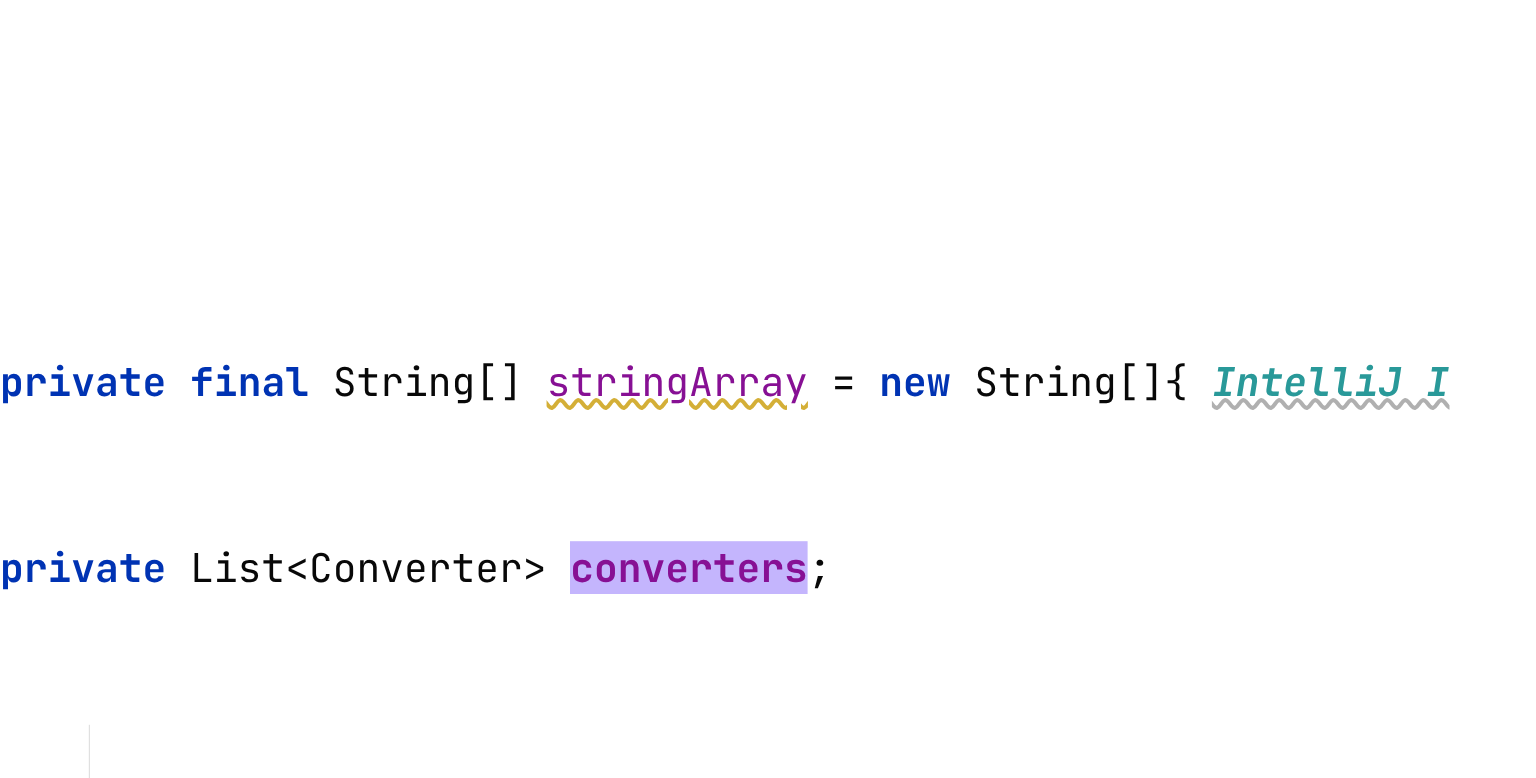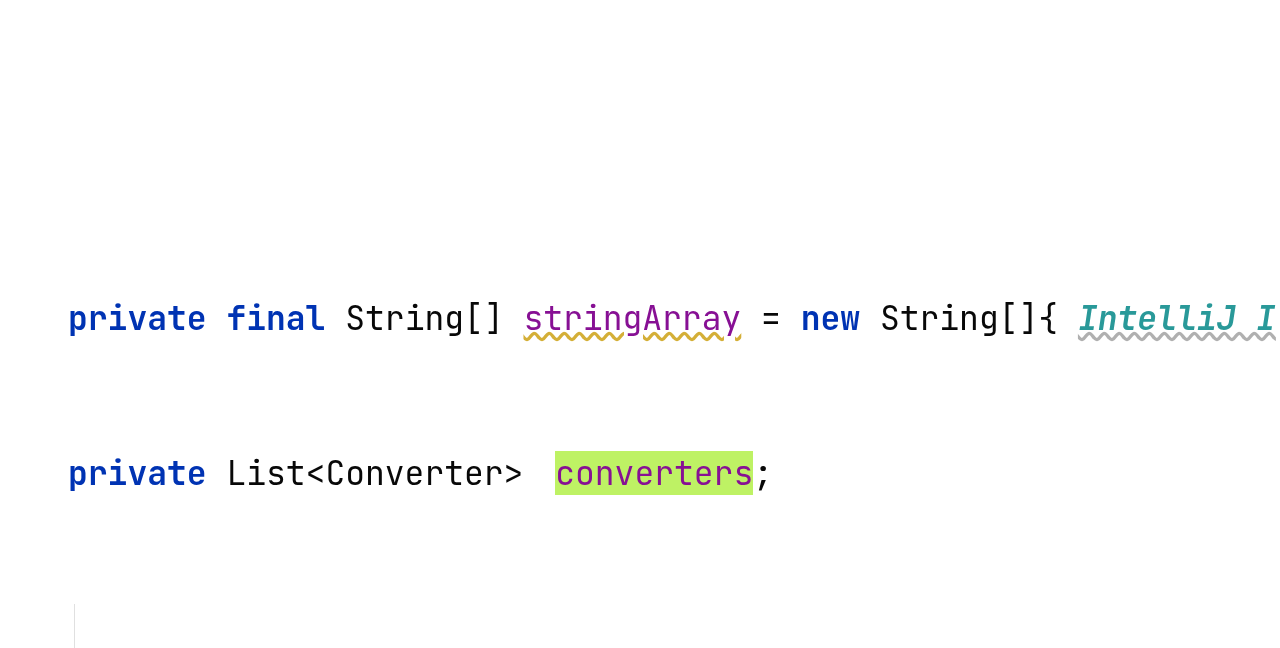--- a/index.html
+++ b/index.html
@@ -15,38 +15,36 @@
       white-space: pre;
       line-height: 1.57;
     }
     .editor {
       width: 1280px;
       height: 648px;
       position: relative;
     }
     .line {
       display: block;
-      padding-left: 68px;
       position: relative;
       min-height: 52px;
     }
     .indent-guide {
       position: absolute;
       left: 74px;
       top: 0;
       bottom: 0;
       border-left: 1px solid #e0e0e0;
     }
     .kw { color: #0033b3; font-weight: bold; }
     .normal { color: #080808; }
     .field-hl {
       color: #871094;
-      background: #bef264;
-      font-weight: normal;
-      margin-left: 12px;
+      background: #c4b5fd;
+      font-weight: bold;
     }
     .field-un {
       color: #871094;
       text-decoration-line: underline;
       text-decoration-style: wavy;
       text-decoration-color: #d4af37;
     }
     .unused {
       color: #299999;
       font-weight: bold;

